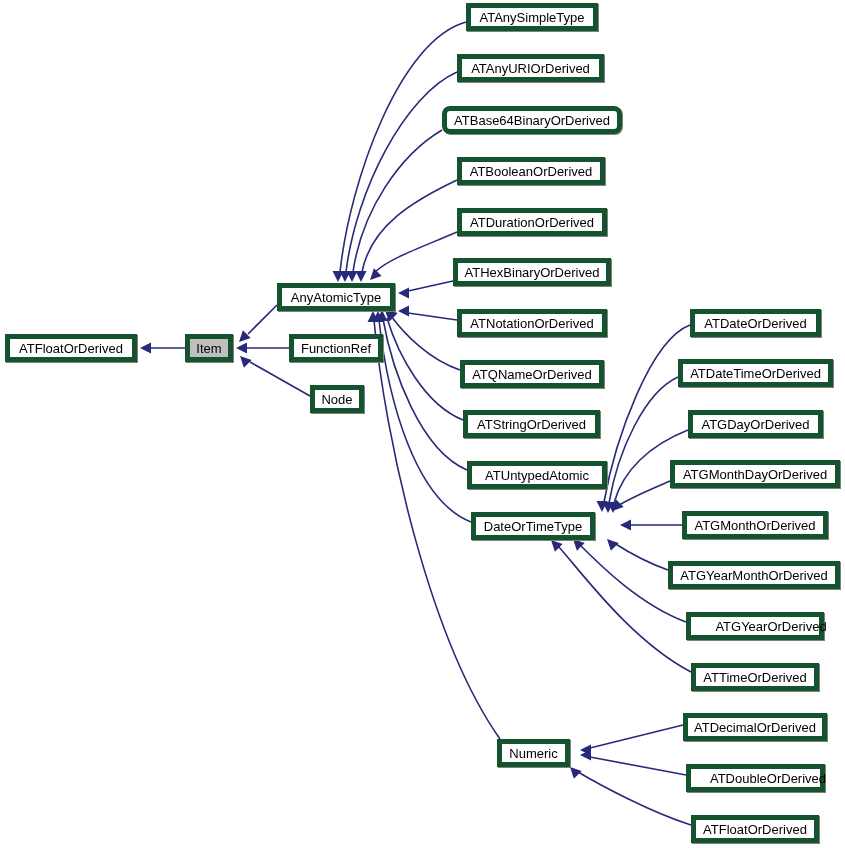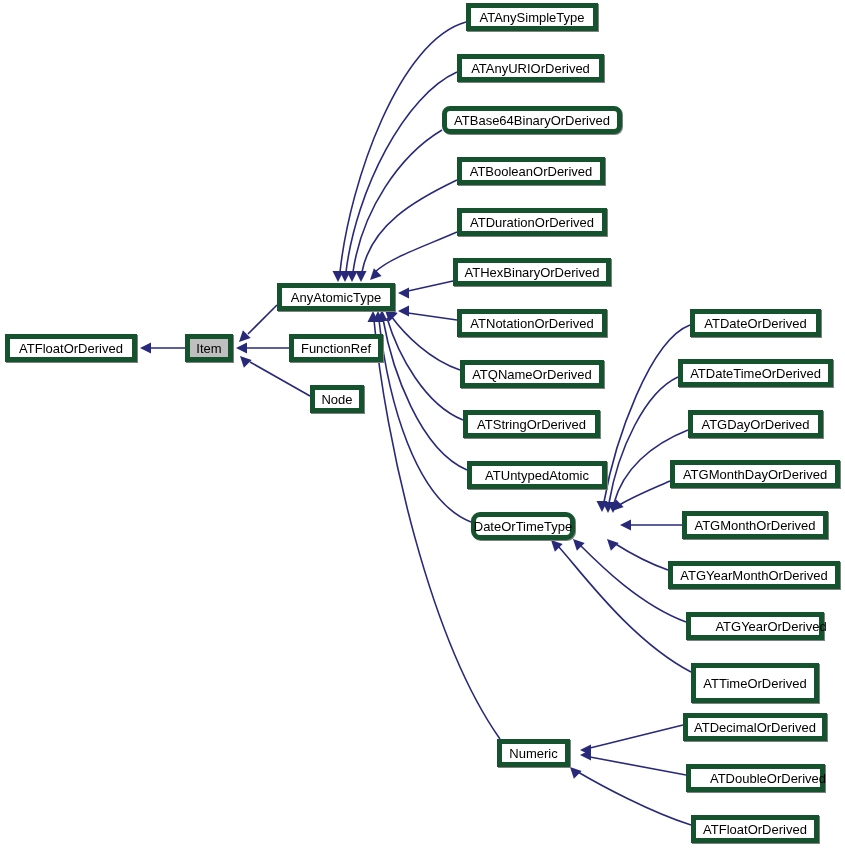--- a/index.html
+++ b/index.html
@@ -201,21 +201,21 @@
       </div>
       <div class="node" style="left: 460px; top: 360px; width: 144px; height: 28px;">
         <span class="node-label">ATQNameOrDerived</span>
       </div>
       <div class="node" style="left: 463px; top: 410px; width: 137px; height: 28px;">
         <span class="node-label">ATStringOrDerived</span>
       </div>
       <div class="node" style="left: 467px; top: 461px; width: 140px; height: 28px;">
         <span class="node-label">ATUntypedAtomic</span>
       </div>
-      <div class="node" style="left: 471px; top: 512px; width: 104px; height: 28px; border-radius: 9px;">
+      <div class="node" style="left: 471px; top: 512px; width: 124px; height: 28px;">
         <span class="node-label">DateOrTimeType</span>
       </div>
       <div class="node" style="left: 497px; top: 739px; width: 73px; height: 28px;">
         <span class="node-label">Numeric</span>
       </div>
       <div class="node" style="left: 690px; top: 309px; width: 131px; height: 28px;">
         <span class="node-label">ATDateOrDerived</span>
       </div>
       <div class="node" style="left: 678px; top: 359px; width: 155px; height: 28px;">
         <span class="node-label">ATDateTimeOrDerived</span>
@@ -228,21 +228,21 @@
       </div>
       <div class="node" style="left: 682px; top: 511px; width: 146px; height: 28px;">
         <span class="node-label">ATGMonthOrDerived</span>
       </div>
       <div class="node" style="left: 668px; top: 561px; width: 172px; height: 28px;">
         <span class="node-label">ATGYearMonthOrDerived</span>
       </div>
       <div class="node" style="left: 686px; top: 612px; width: 138px; height: 28px; padding-left: 32px;">
         <span class="node-label">ATGYearOrDerived</span>
       </div>
-      <div class="node" style="left: 691px; top: 663px; width: 128px; height: 40px;">
+      <div class="node" style="left: 691px; top: 663px; width: 128px; height: 28px;">
         <span class="node-label">ATTimeOrDerived</span>
       </div>
       <div class="node" style="left: 683px; top: 713px; width: 144px; height: 28px;">
         <span class="node-label">ATDecimalOrDerived</span>
       </div>
       <div class="node" style="left: 686px; top: 764px; width: 139px; height: 28px; padding-left: 25px;">
         <span class="node-label">ATDoubleOrDerived</span>
       </div>
       <div class="node" style="left: 691px; top: 815px; width: 128px; height: 28px;">
         <span class="node-label">ATFloatOrDerived</span>

